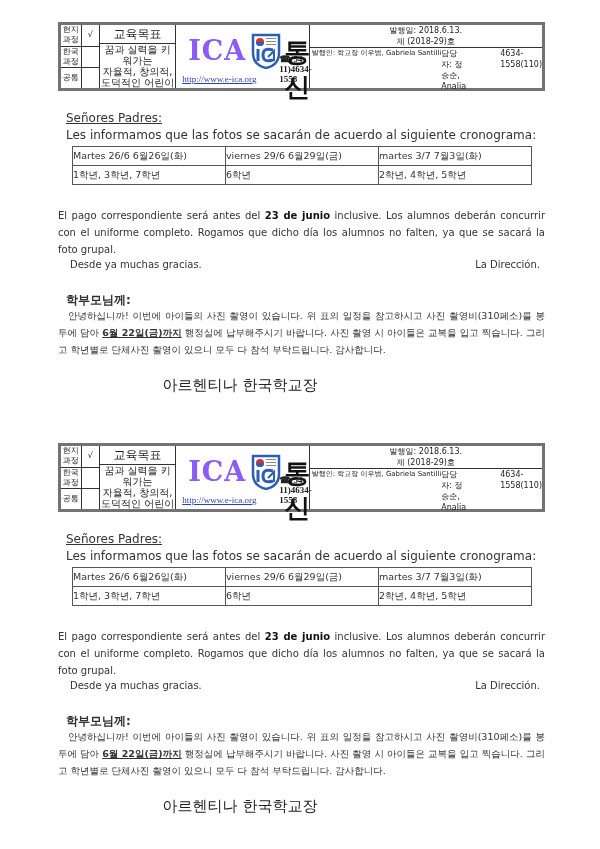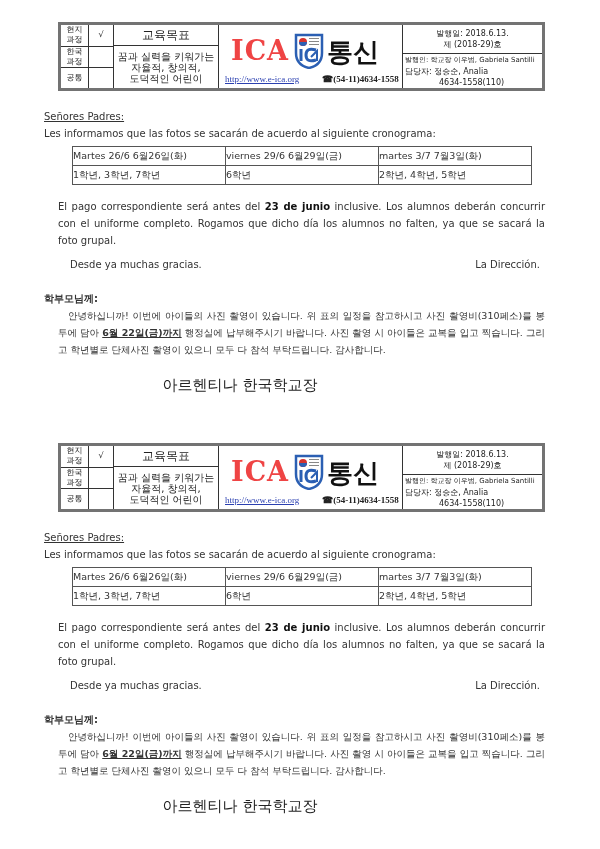--- a/index.html
+++ b/index.html
@@ -19,41 +19,41 @@
   .hdr .cell:last-child { border-bottom: none; }
   .hdr .r1 { height: 23px; } .hdr .r2 { height: 23px; } .hdr .r3 { height: 21px; }
   .check { font-size: 16px; }
   .hdr .c3 { width: 104px; border-right: 1px solid #333; display: flex; flex-direction: column; }
   .hdr .c3 .goal-title { height: 20px; border-bottom: 1px solid #333; font-size: 12px;
                          display: flex; align-items: center; justify-content: center; }
   .hdr .c3 .goal-body { flex: 1; font-size: 10px; line-height: 11px; text-align: center;
                         display: flex; flex-direction: column; justify-content: center; }
   .hdr .c4 { width: 183px; border-right: 1px solid #333; position: relative; }
   .ica-text { position: absolute; left: 12px; top: 10px; font-family: "DejaVu Serif", "Liberation Serif", serif;
-              font-weight: bold; font-size: 27px; letter-spacing: 1px; color: #ef4444; }
+              font-weight: bold; font-size: 27px; letter-spacing: 1px; color: #8b5cf6; }
   .logo { position: absolute; left: 75px; top: 8px; width: 30px; height: 36px; }
   .tongsin { position: absolute; left: 108px; top: 10px; font-size: 26px; font-weight: bold; color: #111; }
   .url { position: absolute; left: 6px; bottom: 4px; font-family: "Liberation Serif", serif; font-size: 9px;
          color: #2a3fb0; text-decoration: underline; text-align: right; }
   .phone { position: absolute; left: 103px; bottom: 4px; font-family: "Liberation Serif", serif; font-size: 9px;
            font-weight: bold; color: #222; }
   .hdr .c5 { flex: 1; display: flex; flex-direction: column; }
   .pub-top { height: 28px; border-bottom: 1px solid #333; font-size: 8px; line-height: 11px; text-align: center;
              display: flex; flex-direction: column; justify-content: center; }
   .pub-bot { flex: 1; font-size: 8px; line-height: 11px; padding-left: 2px;
-             display: flex; flex-direction: column; justify-content: center; }
+             display: flex; flex-direction: row; justify-content: center; }
   .pub-bot .indent { padding-left: 34px; }
 
   
-  .txt { position: absolute; left: 44px; font-size: 10px; color: #333; }
+  .txt { position: absolute; left: 66px; font-size: 12px; color: #333; }
   .salute { top: 111px; text-decoration: underline; }
   .intro { top: 128px; }
   .sched { position: absolute; left: 72px; top: 146px; width: 460px; border-collapse: collapse; font-size: 9.5px; color: #333; }
   .sched td { border: 1px solid #555; height: 18px; text-align: left; padding: 0; width: 33.33%; }
-  .para { position: absolute; left: 58px; top: 198px; width: 487px; font-size: 10px; line-height: 17px; color: #333;
+  .para { position: absolute; left: 58px; top: 207px; width: 487px; font-size: 10px; line-height: 17px; color: #333;
           text-align: justify; }
   .para b { color: #111; }
   .thanks { position: absolute; left: 58px; top: 259px; width: 470px; font-size: 10px; color: #333; margin-left: 12px; }
   .thanks .sign { position: absolute; right: 0; top: 0; }
   .ko-salute { top: 292px; font-weight: bold; }
   .ko-para { position: absolute; left: 58px; top: 307px; width: 487px; font-size: 9.5px; line-height: 17px; color: #333;
              text-align: justify; text-indent: 10px; }
   .ko-para u b { font-weight: bold; }
   .school { position: absolute; left: 0; width: 480px; top: 376px; text-align: center; font-size: 15px; color: #222; }
 </style>

